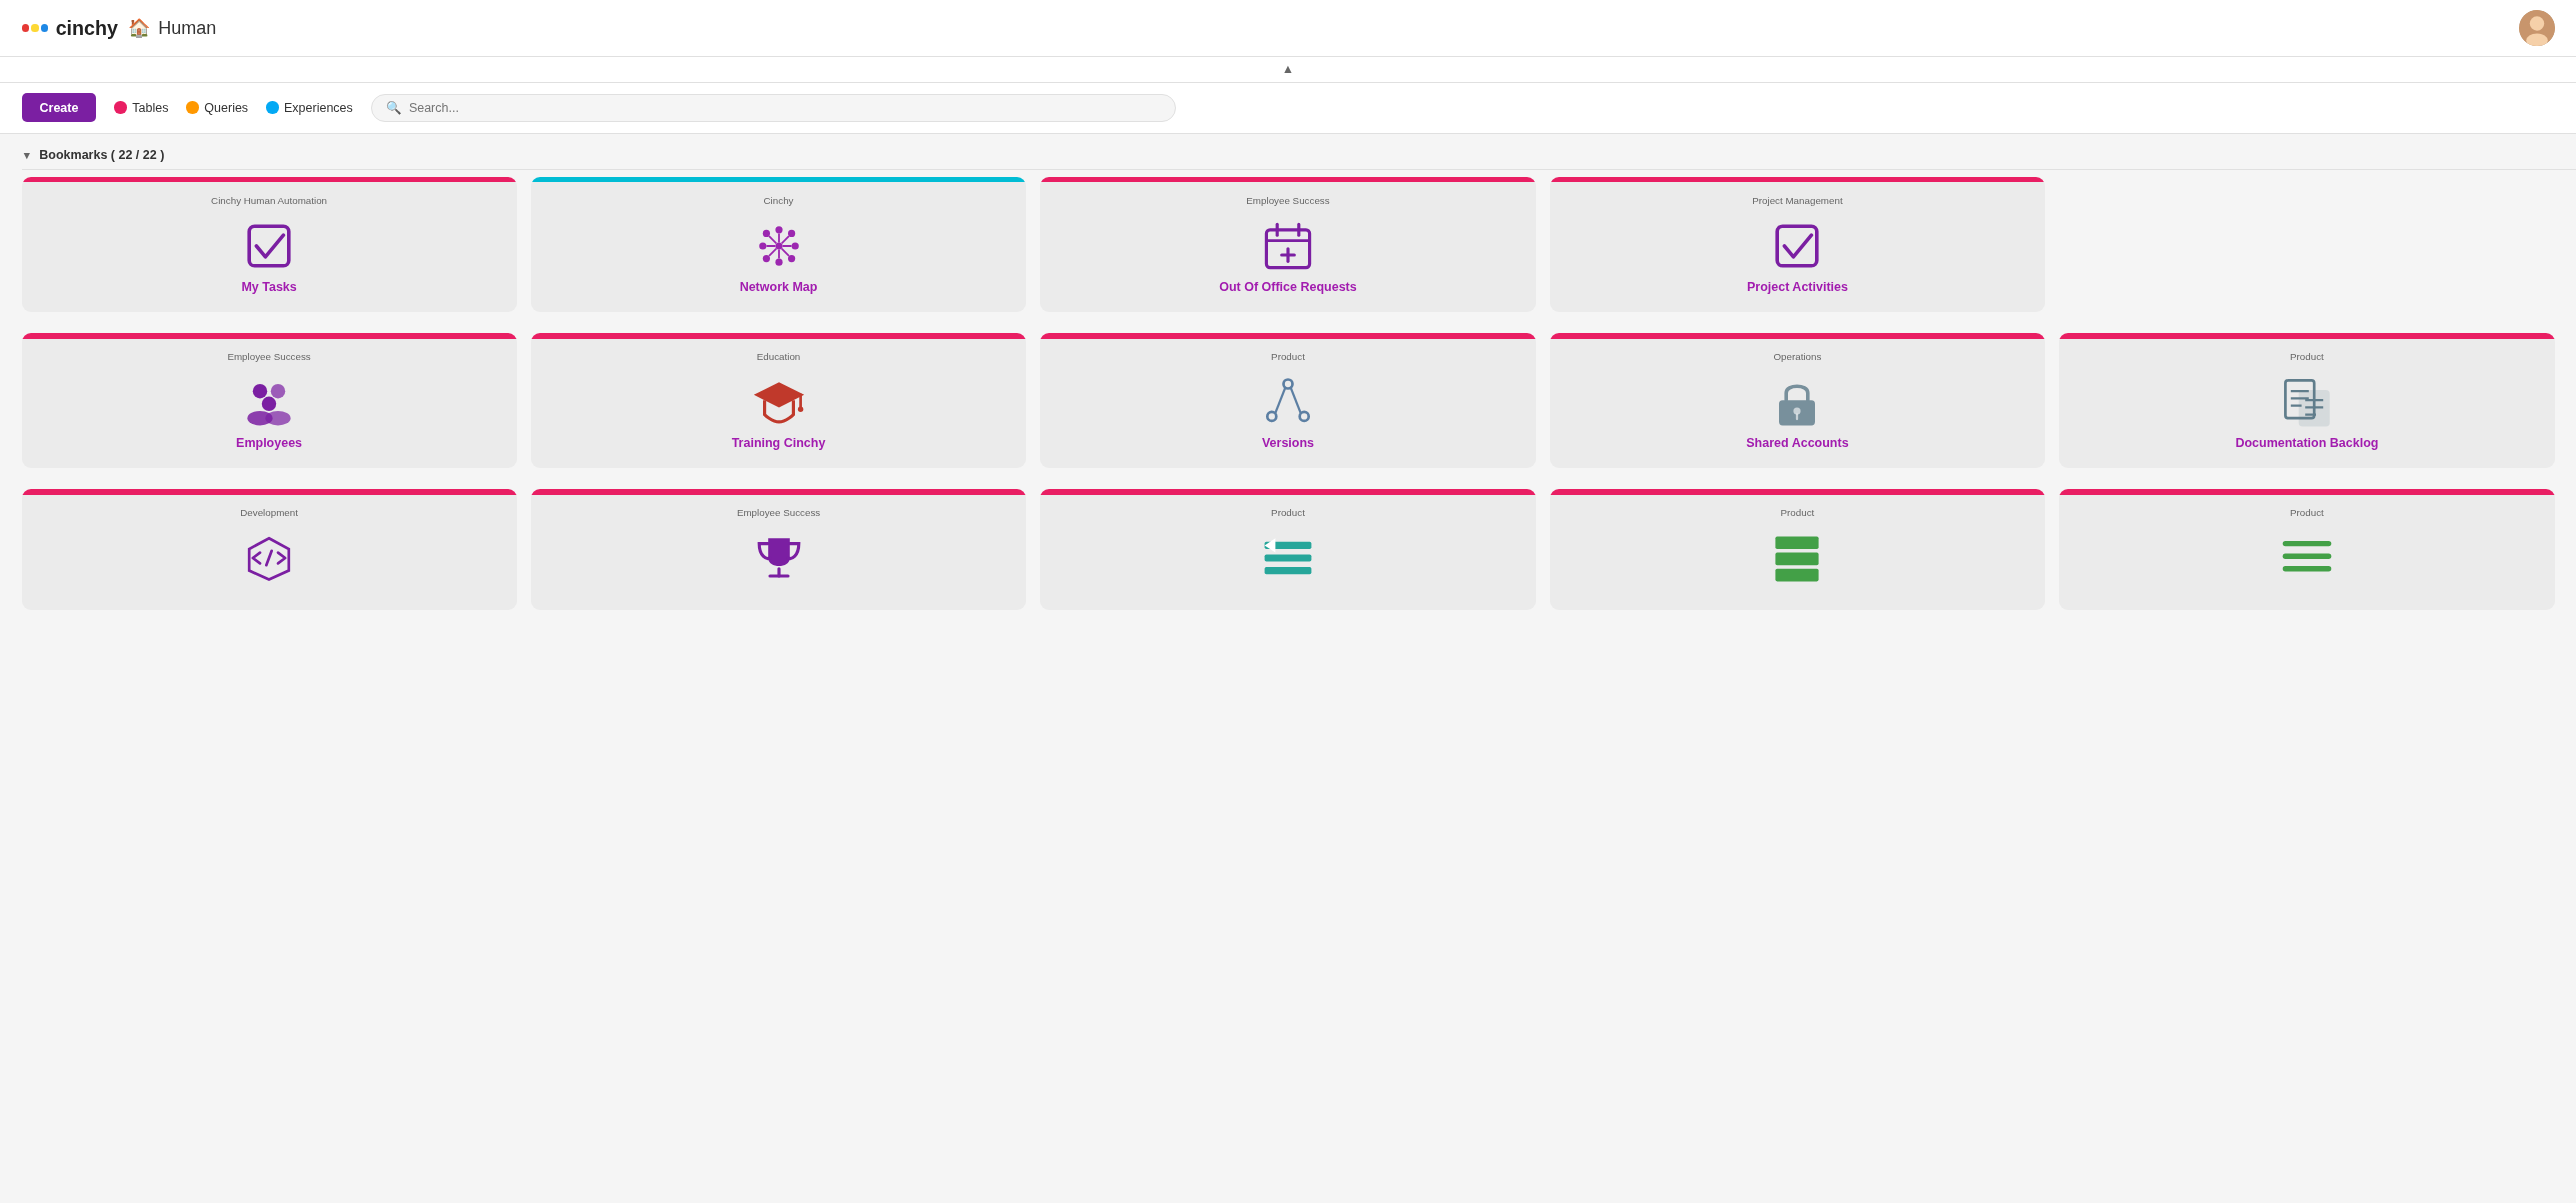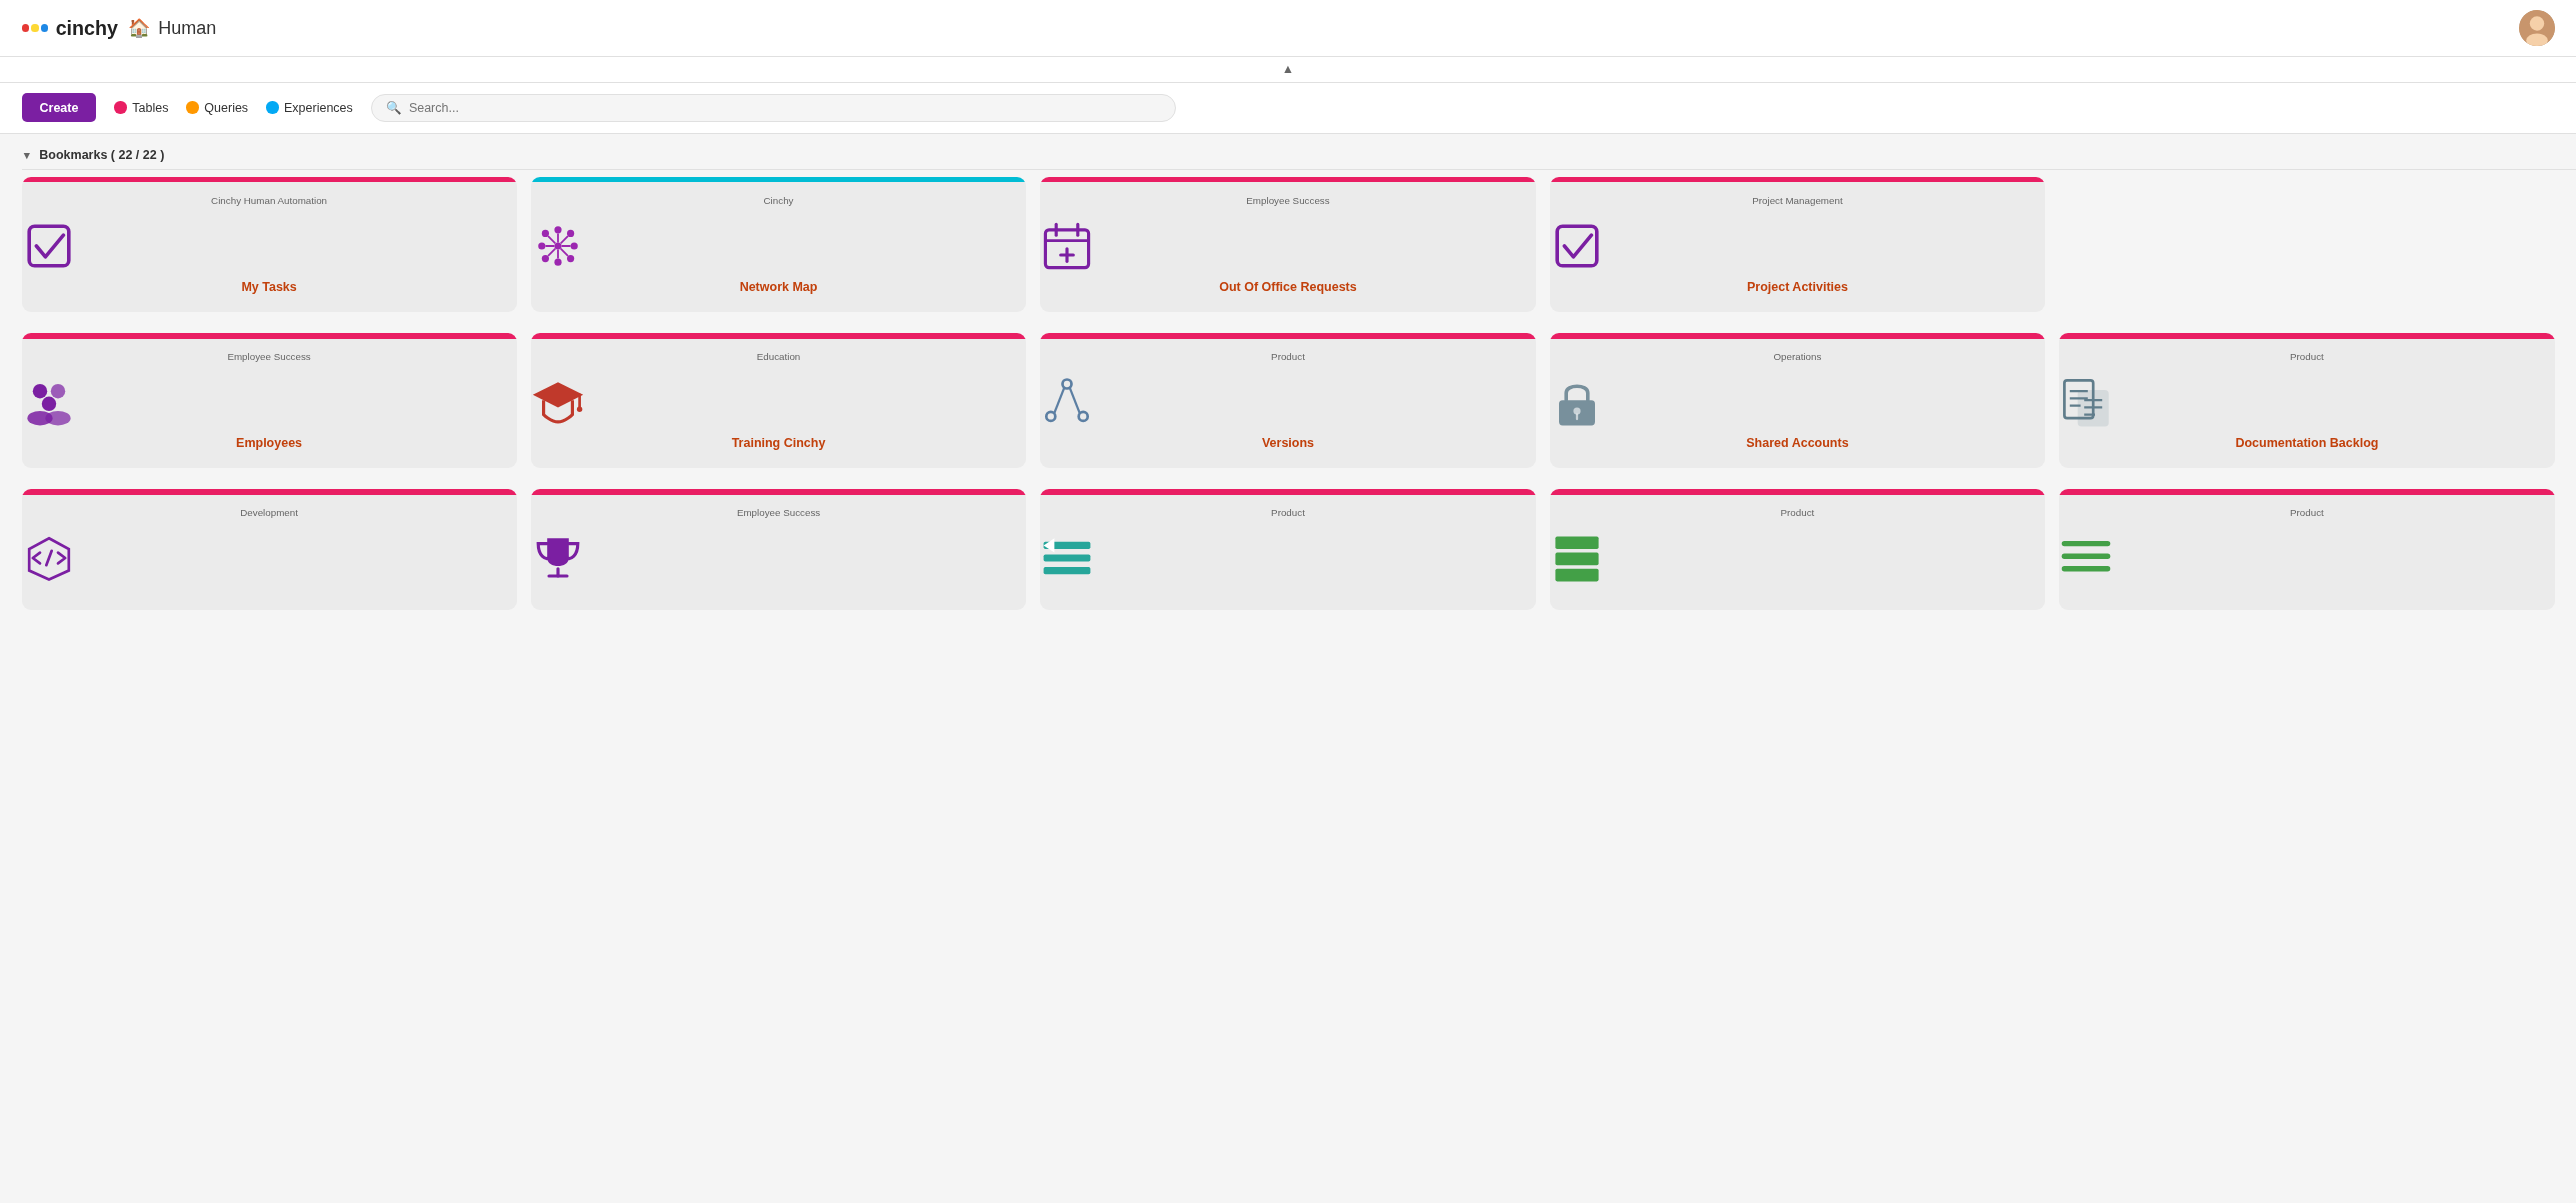--- a/index.html
+++ b/index.html
@@ -90,37 +90,38 @@
       grid-template-columns: repeat(5, 1fr);
       gap: 14.3px;
       padding: 7.2px 21.5px 14.3px;
     }
 
     .card {
       background: #ebebeb;
       border-radius: 9px;
       display: flex;
       flex-direction: column;
+      align-items: center;
       padding: 0 0 18px 0;
       cursor: pointer;
       overflow: hidden;
       transition: box-shadow 0.2s;
     }
     .card-top-bar {
       width: 100%; height: 5.4px; border-radius: 9px 9px 0 0;
     }
     .bar-crimson { background: #e91e63; }
     .bar-cyan { background: #00bcd4; }
 
     .card-category {
       font-size: 9.8px; color: #666; margin-top: 12.5px; margin-bottom: 3.6px;
       text-align: center; padding: 0 7.2px;
     }
     .card-label {
-      font-size: 12.5px; font-weight: 700; color: #c2410c; text-align: center;
+      font-size: 12.5px; font-weight: 700; color: #a21caf; text-align: center;
       padding: 0 7.2px;
     }
 
     
     .card-svg { width: 54px; height: 54px; margin: 9px 0 7.2px; }
 
     .divider { height: 0.9px; background: #e0e0e0; margin: 0 0 0 21.5px; }
 
     .chevron-up { color: #666; font-size: 12.5px; }
   </style>

